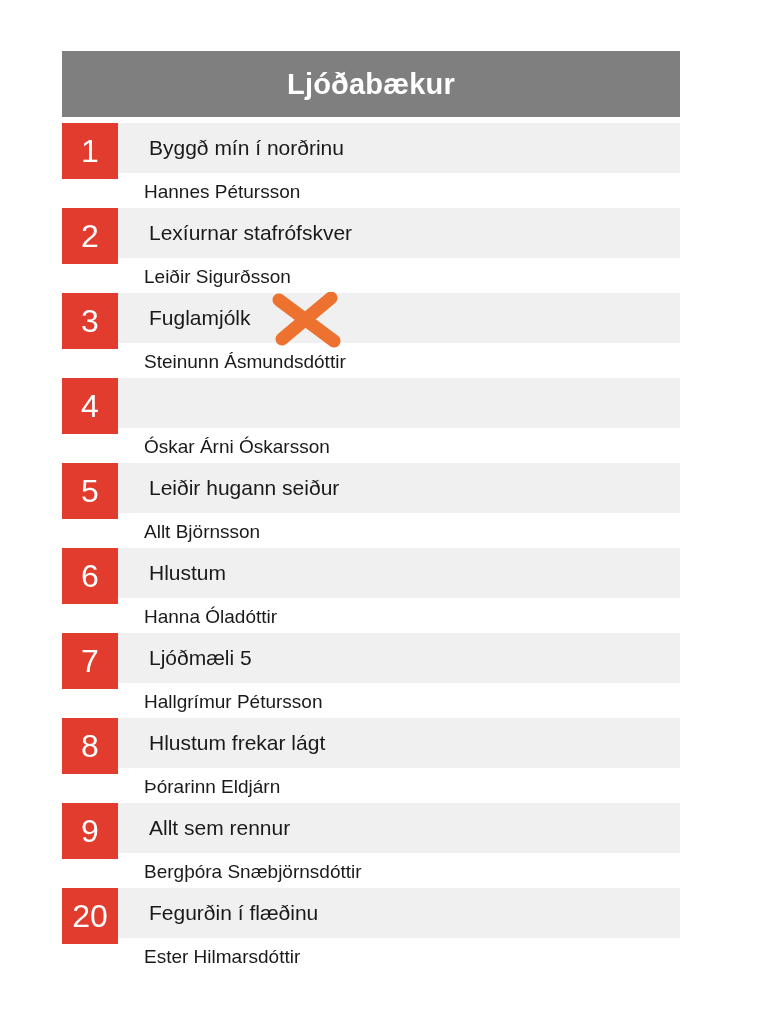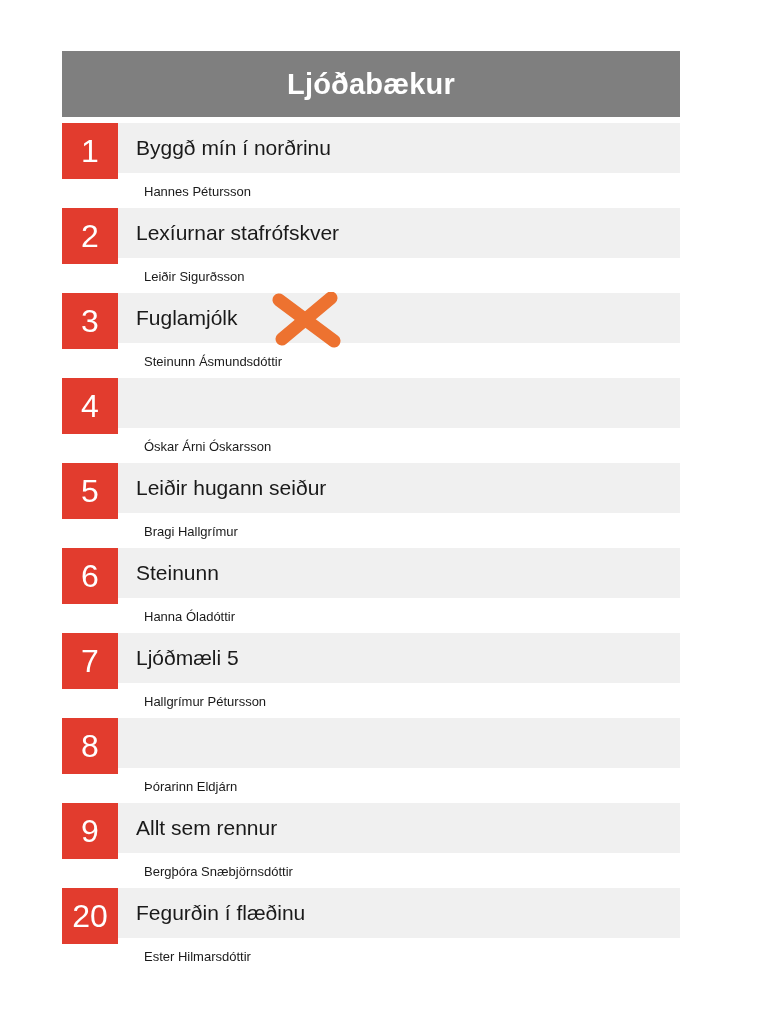--- a/index.html
+++ b/index.html
@@ -70,37 +70,37 @@
     background: var(--rank-bg);
     color: var(--rank-text);
     font-size: 32px;
     font-weight: 400;
     display: flex;
     align-items: center;
     justify-content: center;
   }
   .title {
     position: absolute;
-    left: 74px;
+    left: 87px;
     top: 0;
     right: 8px;
     height: 50px;
     line-height: 50px;
     font-size: 21px;
     color: var(--title-text);
     white-space: nowrap;
     overflow: hidden;
   }
   .author {
     position: absolute;
     left: 82px;
     top: 56px;
     right: 8px;
     line-height: 26px;
-    font-size: 13px;
+    font-size: 19px;
     color: var(--author-text);
     white-space: nowrap;
   }
   .x-mark {
     position: absolute;
     left: 206px;
     top: -1px;
     width: 80px;
     height: 58px;
   }
@@ -150,43 +150,44 @@
     <div class="row-band"></div>
     <div class="rank">4</div>
     <div class="author">Óskar Árni Óskarsson</div>
 
   </div>
 
   <div class="item" style="top: 463px;">
     <div class="row-band"></div>
     <div class="rank">5</div>
     <div class="title">Leiðir hugann seiður</div>
-    <div class="author">Bragi Hallgrímur</div>
+    <div class="author">Allt Björnsson</div>
 
   </div>
 
   <div class="item" style="top: 548px;">
     <div class="row-band"></div>
     <div class="rank">6</div>
-    <div class="title">Steinunn</div>
+    <div class="title">Hlustum</div>
     <div class="author">Hanna Óladóttir</div>
 
   </div>
 
   <div class="item" style="top: 633px;">
     <div class="row-band"></div>
     <div class="rank">7</div>
     <div class="title">Ljóðmæli 5</div>
     <div class="author">Hallgrímur Pétursson</div>
 
   </div>
 
   <div class="item" style="top: 718px;">
     <div class="row-band"></div>
     <div class="rank">8</div>
+    <div class="title">Hlustum frekar lágt</div>
     <div class="author">Þórarinn Eldjárn</div>
 
   </div>
 
   <div class="item" style="top: 803px;">
     <div class="row-band"></div>
     <div class="rank">9</div>
     <div class="title">Allt sem rennur</div>
     <div class="author">Bergþóra Snæbjörnsdóttir</div>
 

